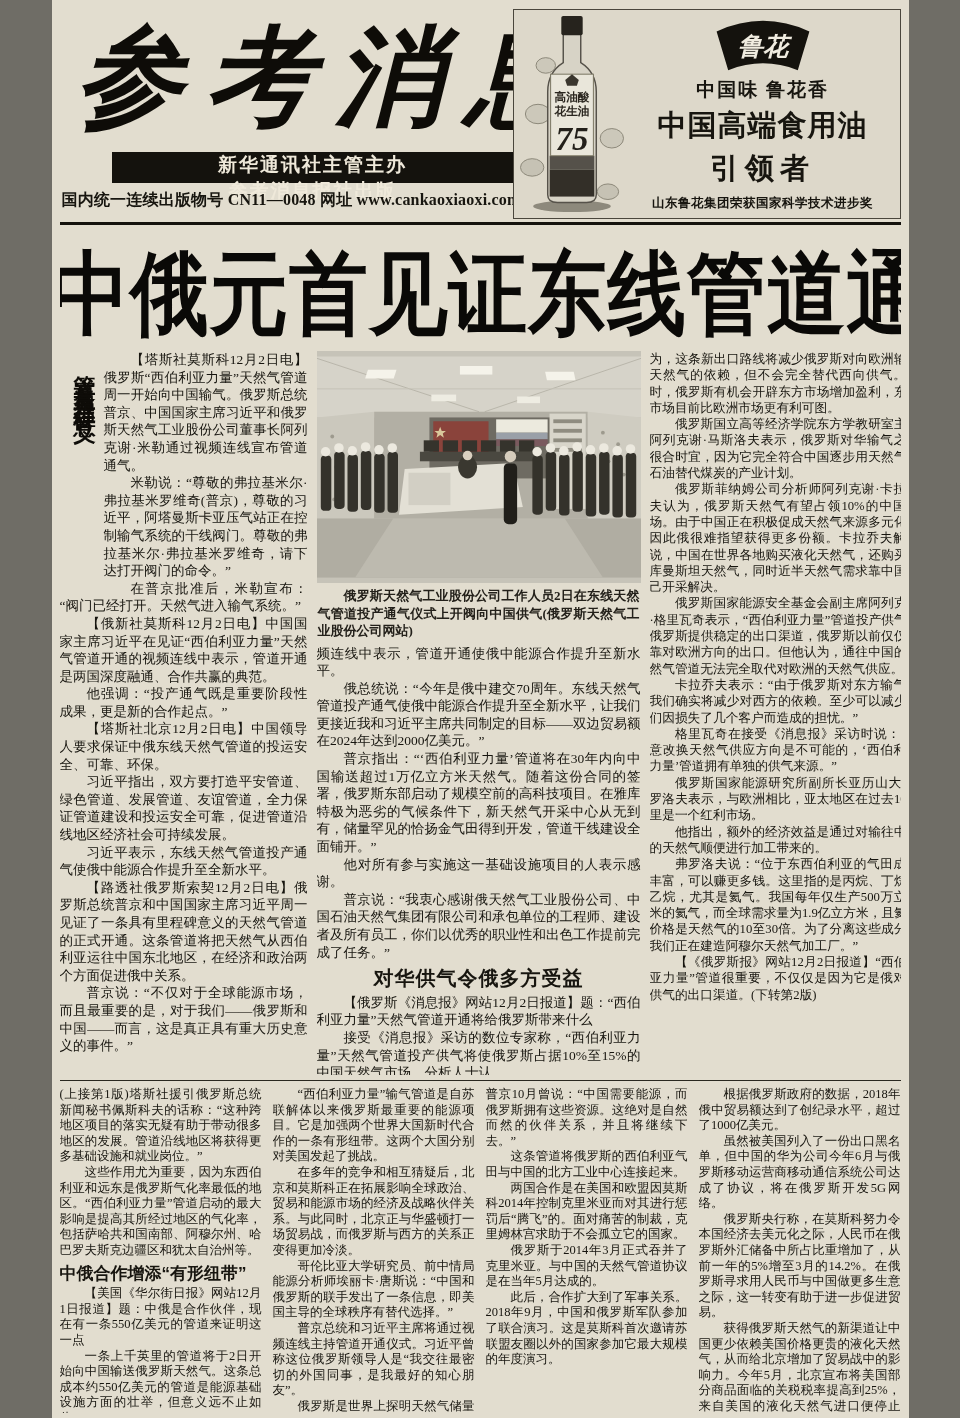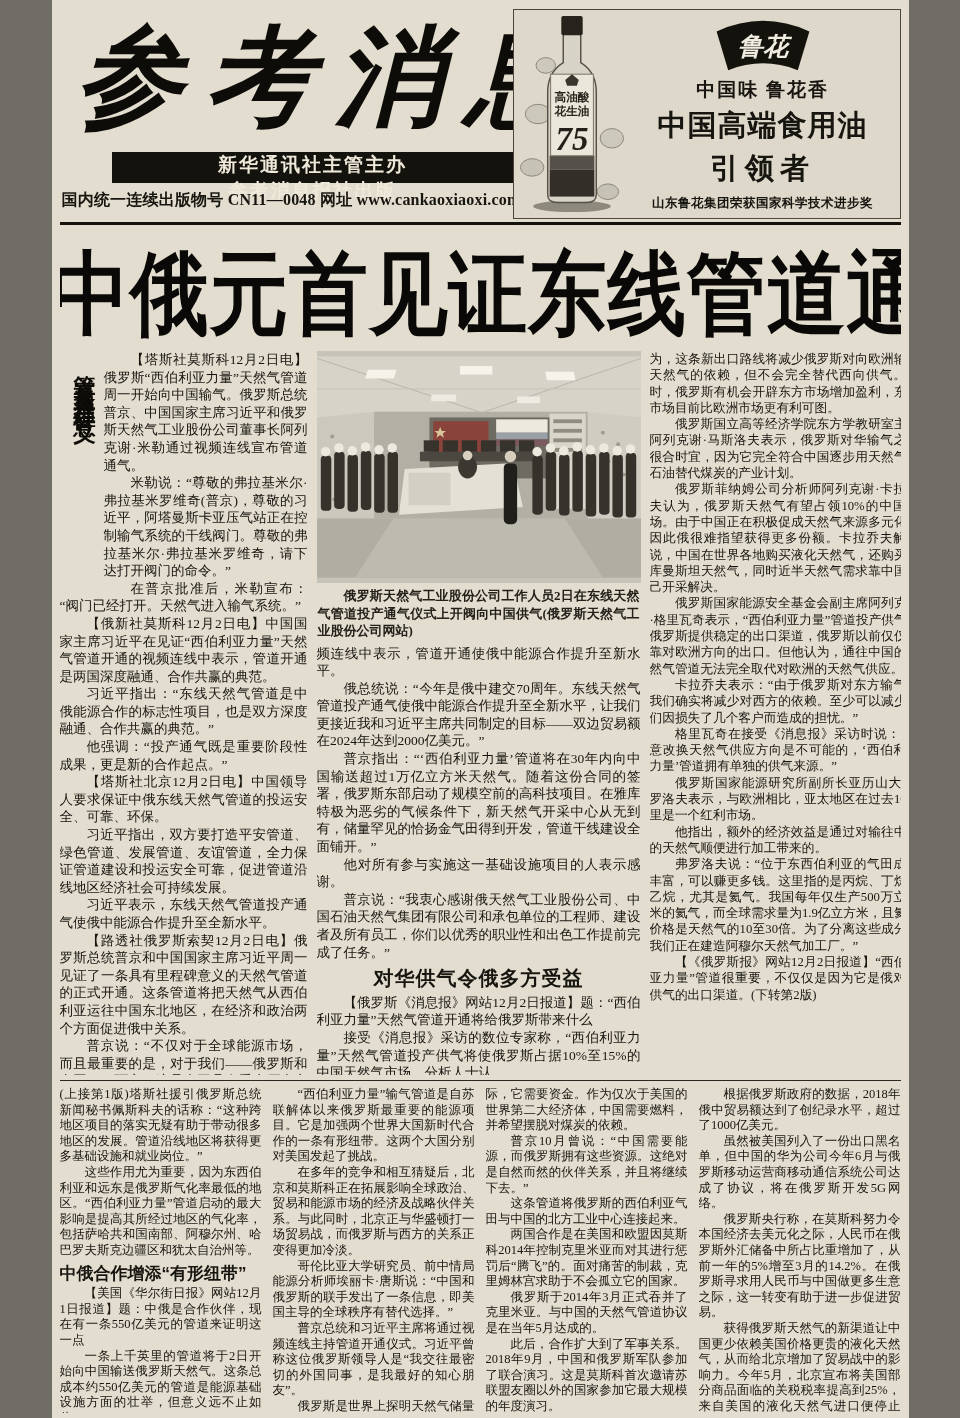--- a/index.html
+++ b/index.html
@@ -150,21 +150,20 @@
 
   <div class="main">
 
     <div class="colA">
       <div class="v-subhead">管道开通具里程碑意义</div>
       <div>
           <p class="para">【塔斯社莫斯科12月2日电】俄罗斯“西伯利亚力量”天然气管道周一开始向中国输气。俄罗斯总统普京、中国国家主席习近平和俄罗斯天然气工业股份公司董事长阿列克谢·米勒通过视频连线宣布管道通气。</p>
           <p class="para">米勒说：“尊敬的弗拉基米尔·弗拉基米罗维奇(普京)，尊敬的习近平，阿塔曼斯卡亚压气站正在控制输气系统的干线阀门。尊敬的弗拉基米尔·弗拉基米罗维奇，请下达打开阀门的命令。”</p>
           <p class="para">在普京批准后，米勒宣布：“阀门已经打开。天然气进入输气系统。”</p>
           <p class="para">【俄新社莫斯科12月2日电】中国国家主席习近平在见证“西伯利亚力量”天然气管道开通的视频连线中表示，管道开通是两国深度融通、合作共赢的典范。</p>
-          <p class="para">习近平指出：“东线天然气管道是中俄能源合作的标志性项目，也是双方深度融通、合作共赢的典范。”</p>
           <p class="para">他强调：“投产通气既是重要阶段性成果，更是新的合作起点。”</p>
           <p class="para">【塔斯社北京12月2日电】中国领导人要求保证中俄东线天然气管道的投运安全、可靠、环保。</p>
           <p class="para">习近平指出，双方要打造平安管道、绿色管道、发展管道、友谊管道，全力保证管道建设和投运安全可靠，促进管道沿线地区经济社会可持续发展。</p>
           <p class="para">习近平表示，东线天然气管道投产通气使俄中能源合作提升至全新水平。</p>
           <p class="para">【路透社俄罗斯索契12月2日电】俄罗斯总统普京和中国国家主席习近平周一见证了一条具有里程碑意义的天然气管道的正式开通。这条管道将把天然气从西伯利亚运往中国东北地区，在经济和政治两个方面促进俄中关系。</p>
           <p class="para">普京说：“不仅对于全球能源市场，而且最重要的是，对于我们——俄罗斯和中国——而言，这是真正具有重大历史意义的事件。”</p>
         </div>
     </div>
 
     <div class="colM">
@@ -313,21 +312,20 @@
         </div>
     </div>
     <div class="bcol">
         <p class="para">“西伯利亚力量”输气管道是自苏联解体以来俄罗斯最重要的能源项目。它是加强两个世界大国新时代合作的一条有形纽带。这两个大国分别对美国发起了挑战。</p>
         <p class="para">在多年的竞争和相互猜疑后，北京和莫斯科正在拓展影响全球政治、贸易和能源市场的经济及战略伙伴关系。与此同时，北京正与华盛顿打一场贸易战，而俄罗斯与西方的关系正变得更加冷淡。</p>
         <p class="para">哥伦比亚大学研究员、前中情局能源分析师埃丽卡·唐斯说：“中国和俄罗斯的联手发出了一条信息，即美国主导的全球秩序有替代选择。”</p>
         <p class="para">普京总统和习近平主席将通过视频连线主持管道开通仪式。习近平曾称这位俄罗斯领导人是“我交往最密切的外国同事，是我最好的知心朋友”。</p>
         <p class="para">俄罗斯是世界上探明天然气储量最大的国家，在本国经济遭受西方制裁之</p>
       </div>
     <div class="bcol cont">
-        <p class="para">际，它需要资金。作为仅次于美国的世界第二大经济体，中国需要燃料，并希望摆脱对煤炭的依赖。</p>
         <p class="para">普京10月曾说：“中国需要能源，而俄罗斯拥有这些资源。这绝对是自然而然的伙伴关系，并且将继续下去。”</p>
         <p class="para">这条管道将俄罗斯的西伯利亚气田与中国的北方工业中心连接起来。</p>
         <p class="para">两国合作是在美国和欧盟因莫斯科2014年控制克里米亚而对其进行惩罚后“腾飞”的。面对痛苦的制裁，克里姆林宫求助于不会孤立它的国家。</p>
         <p class="para">俄罗斯于2014年3月正式吞并了克里米亚。与中国的天然气管道协议是在当年5月达成的。</p>
         <p class="para">此后，合作扩大到了军事关系。2018年9月，中国和俄罗斯军队参加了联合演习。这是莫斯科首次邀请苏联盟友圈以外的国家参加它最大规模的年度演习。</p>
       </div>
     <div class="bcol">
       <div>
           <p class="para">根据俄罗斯政府的数据，2018年俄中贸易额达到了创纪录水平，超过了1000亿美元。</p>
           <p class="para">虽然被美国列入了一份出口黑名单，但中国的华为公司今年6月与俄罗斯移动运营商移动通信系统公司达成了协议，将在俄罗斯开发5G网络。</p>

